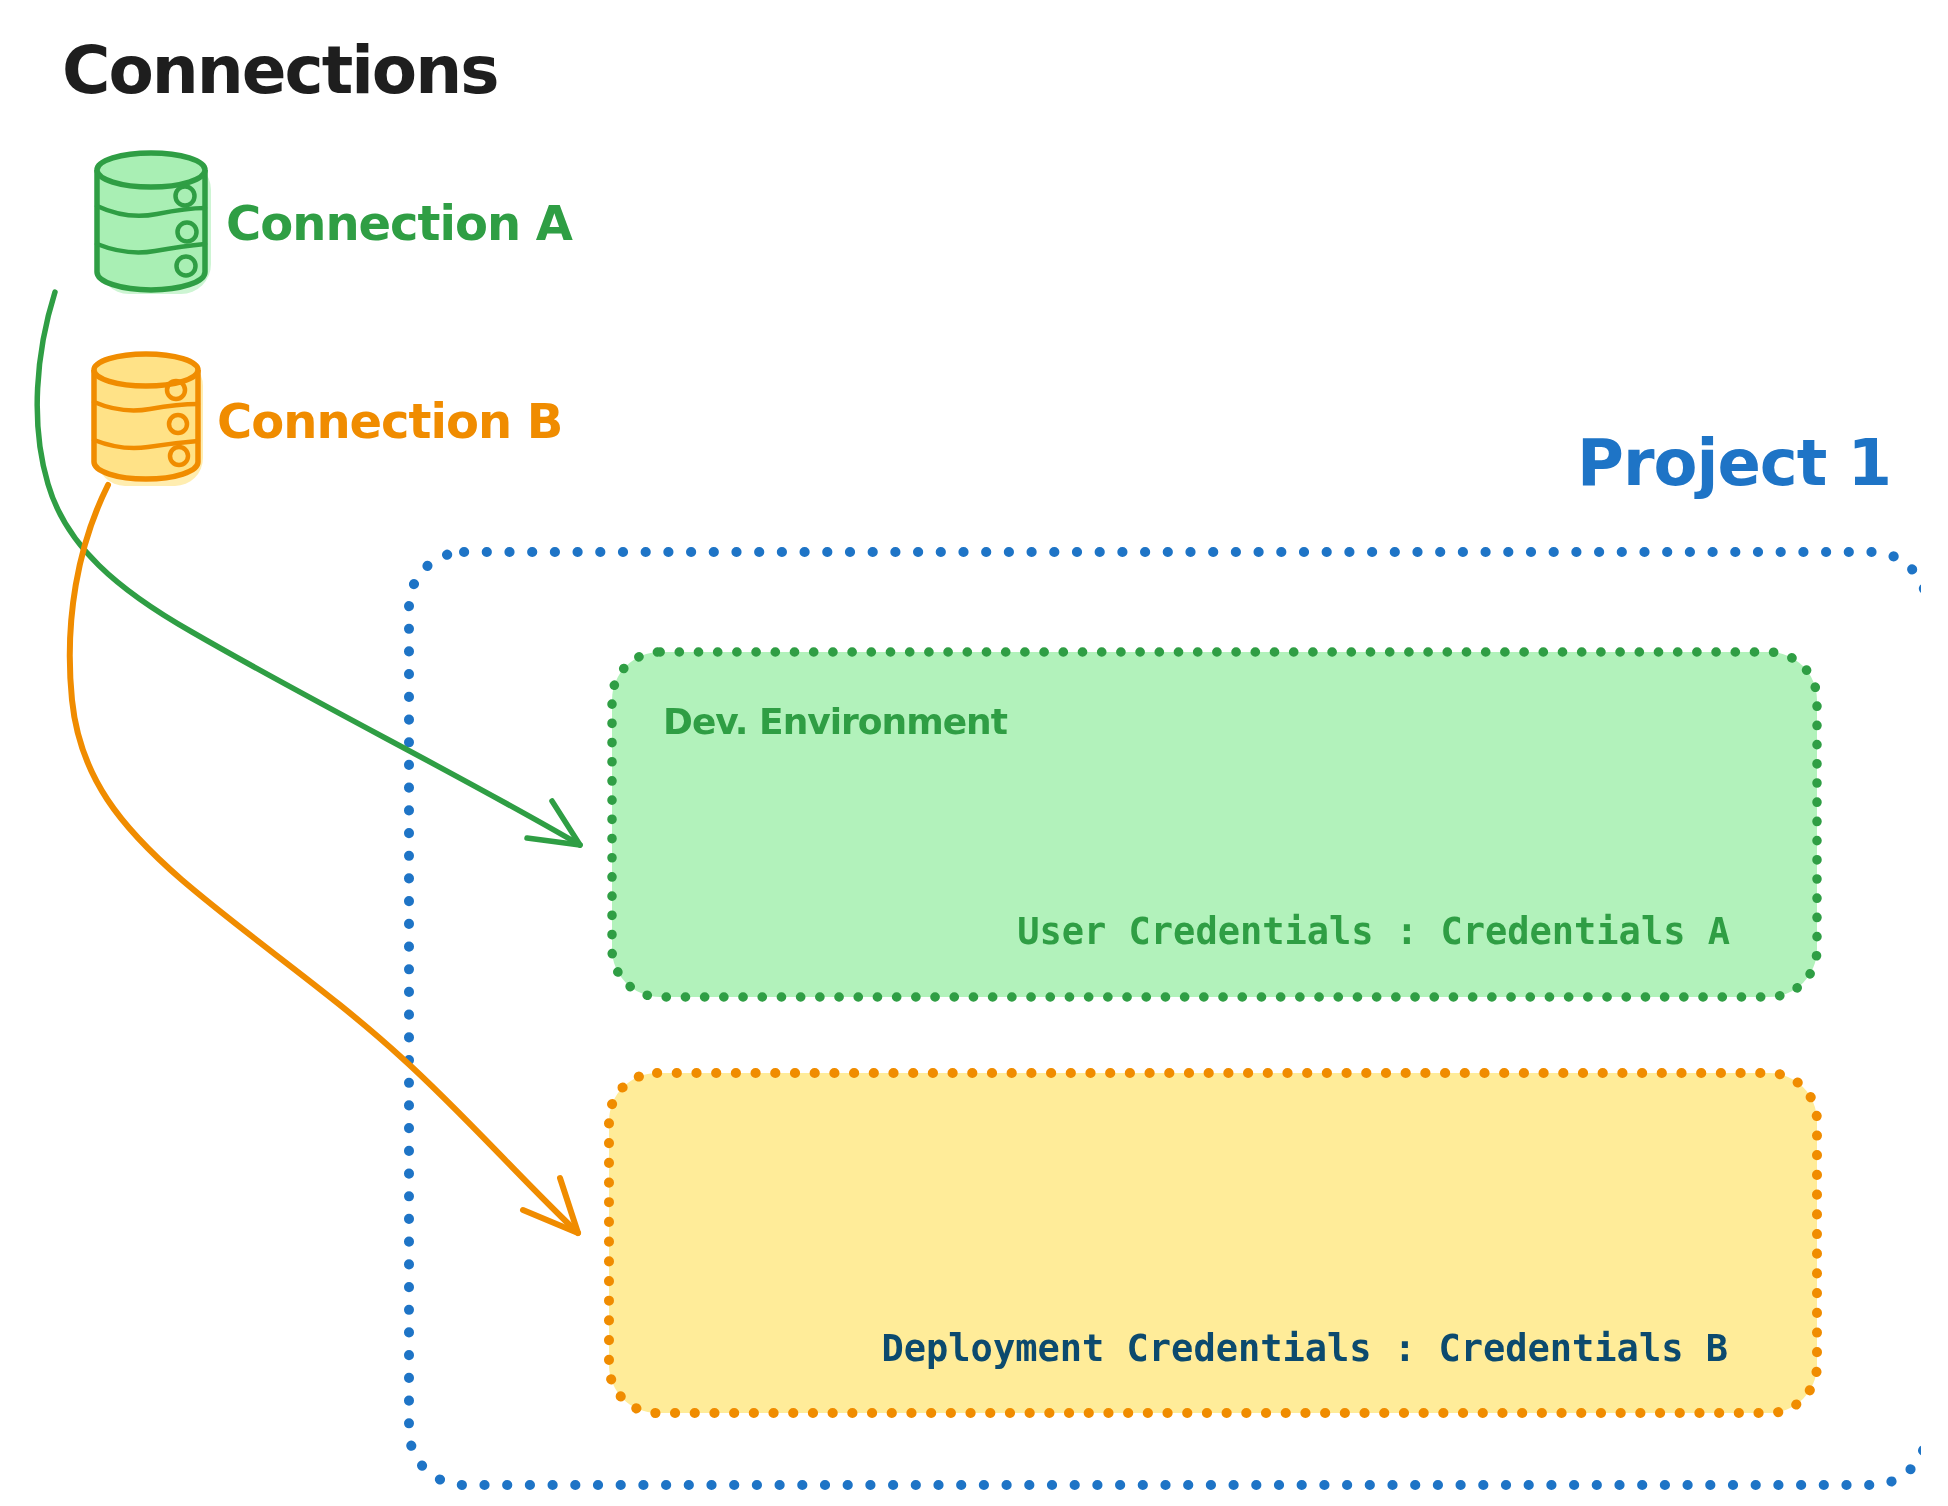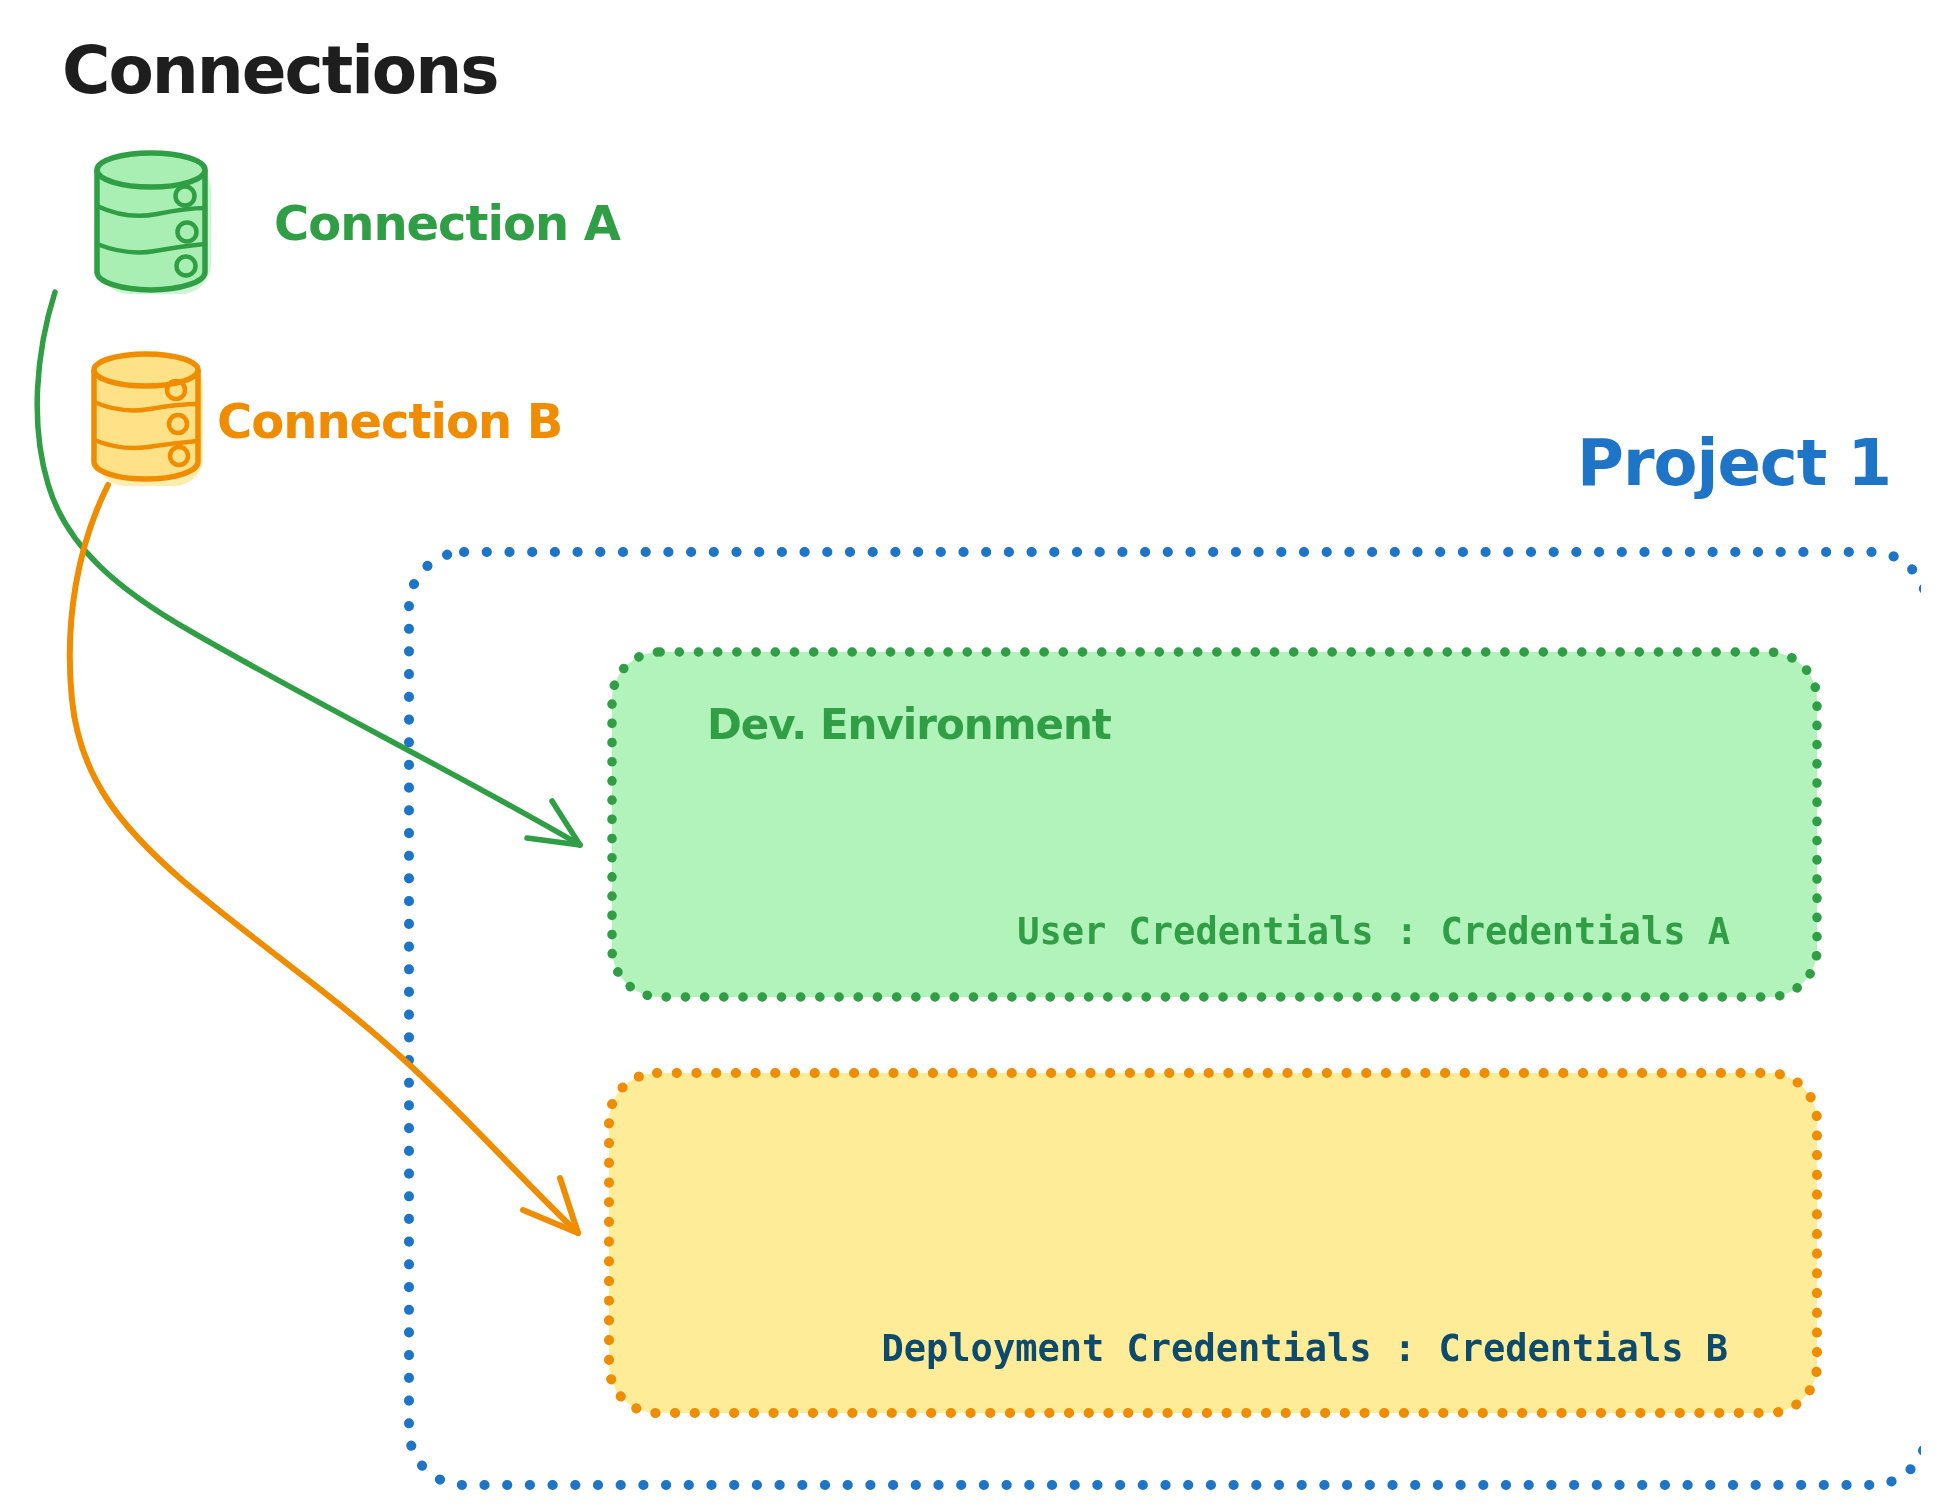--- a/index.html
+++ b/index.html
@@ -31,34 +31,33 @@
     font-size: 66px;
     font-weight: 700;
     letter-spacing: -2px;
     color: #1e1e1e;
   }
   .conn-label {
     font-size: 48px;
     font-weight: 600;
     letter-spacing: -1px;
   }
-  .conn-a { left: 226px; top: 198px; color: #2f9e44; margin-left: 48px; }
+  .conn-a { left: 226px; top: 198px; color: #2f9e44; }
   .conn-b { left: 217px; top: 396px; color: #f08c00; }
   .project-title {
     left: 1577px; top: 430px;
     font-size: 64px;
     font-weight: 700;
     letter-spacing: -1px;
     color: #1e74c6;
   }
   .env-title {
-    font-size: 42px;
+    font-size: 36px;
     font-weight: 600;
     letter-spacing: -1px;
-    margin-left: 44px;
   }
   .env-title.dev { left: 663px; top: 703px; color: #2f9e44; }
   .env-title.prod { left: 676px; top: 1128px; color: #f08c00; }
   .env-cred {
     font-family: "DejaVu Sans Mono", monospace;
     font-size: 37px;
     font-weight: 600;
     text-align: center;
   }
   .env-cred.dev { right: 191px; top: 913px; color: #2f9e44; }

